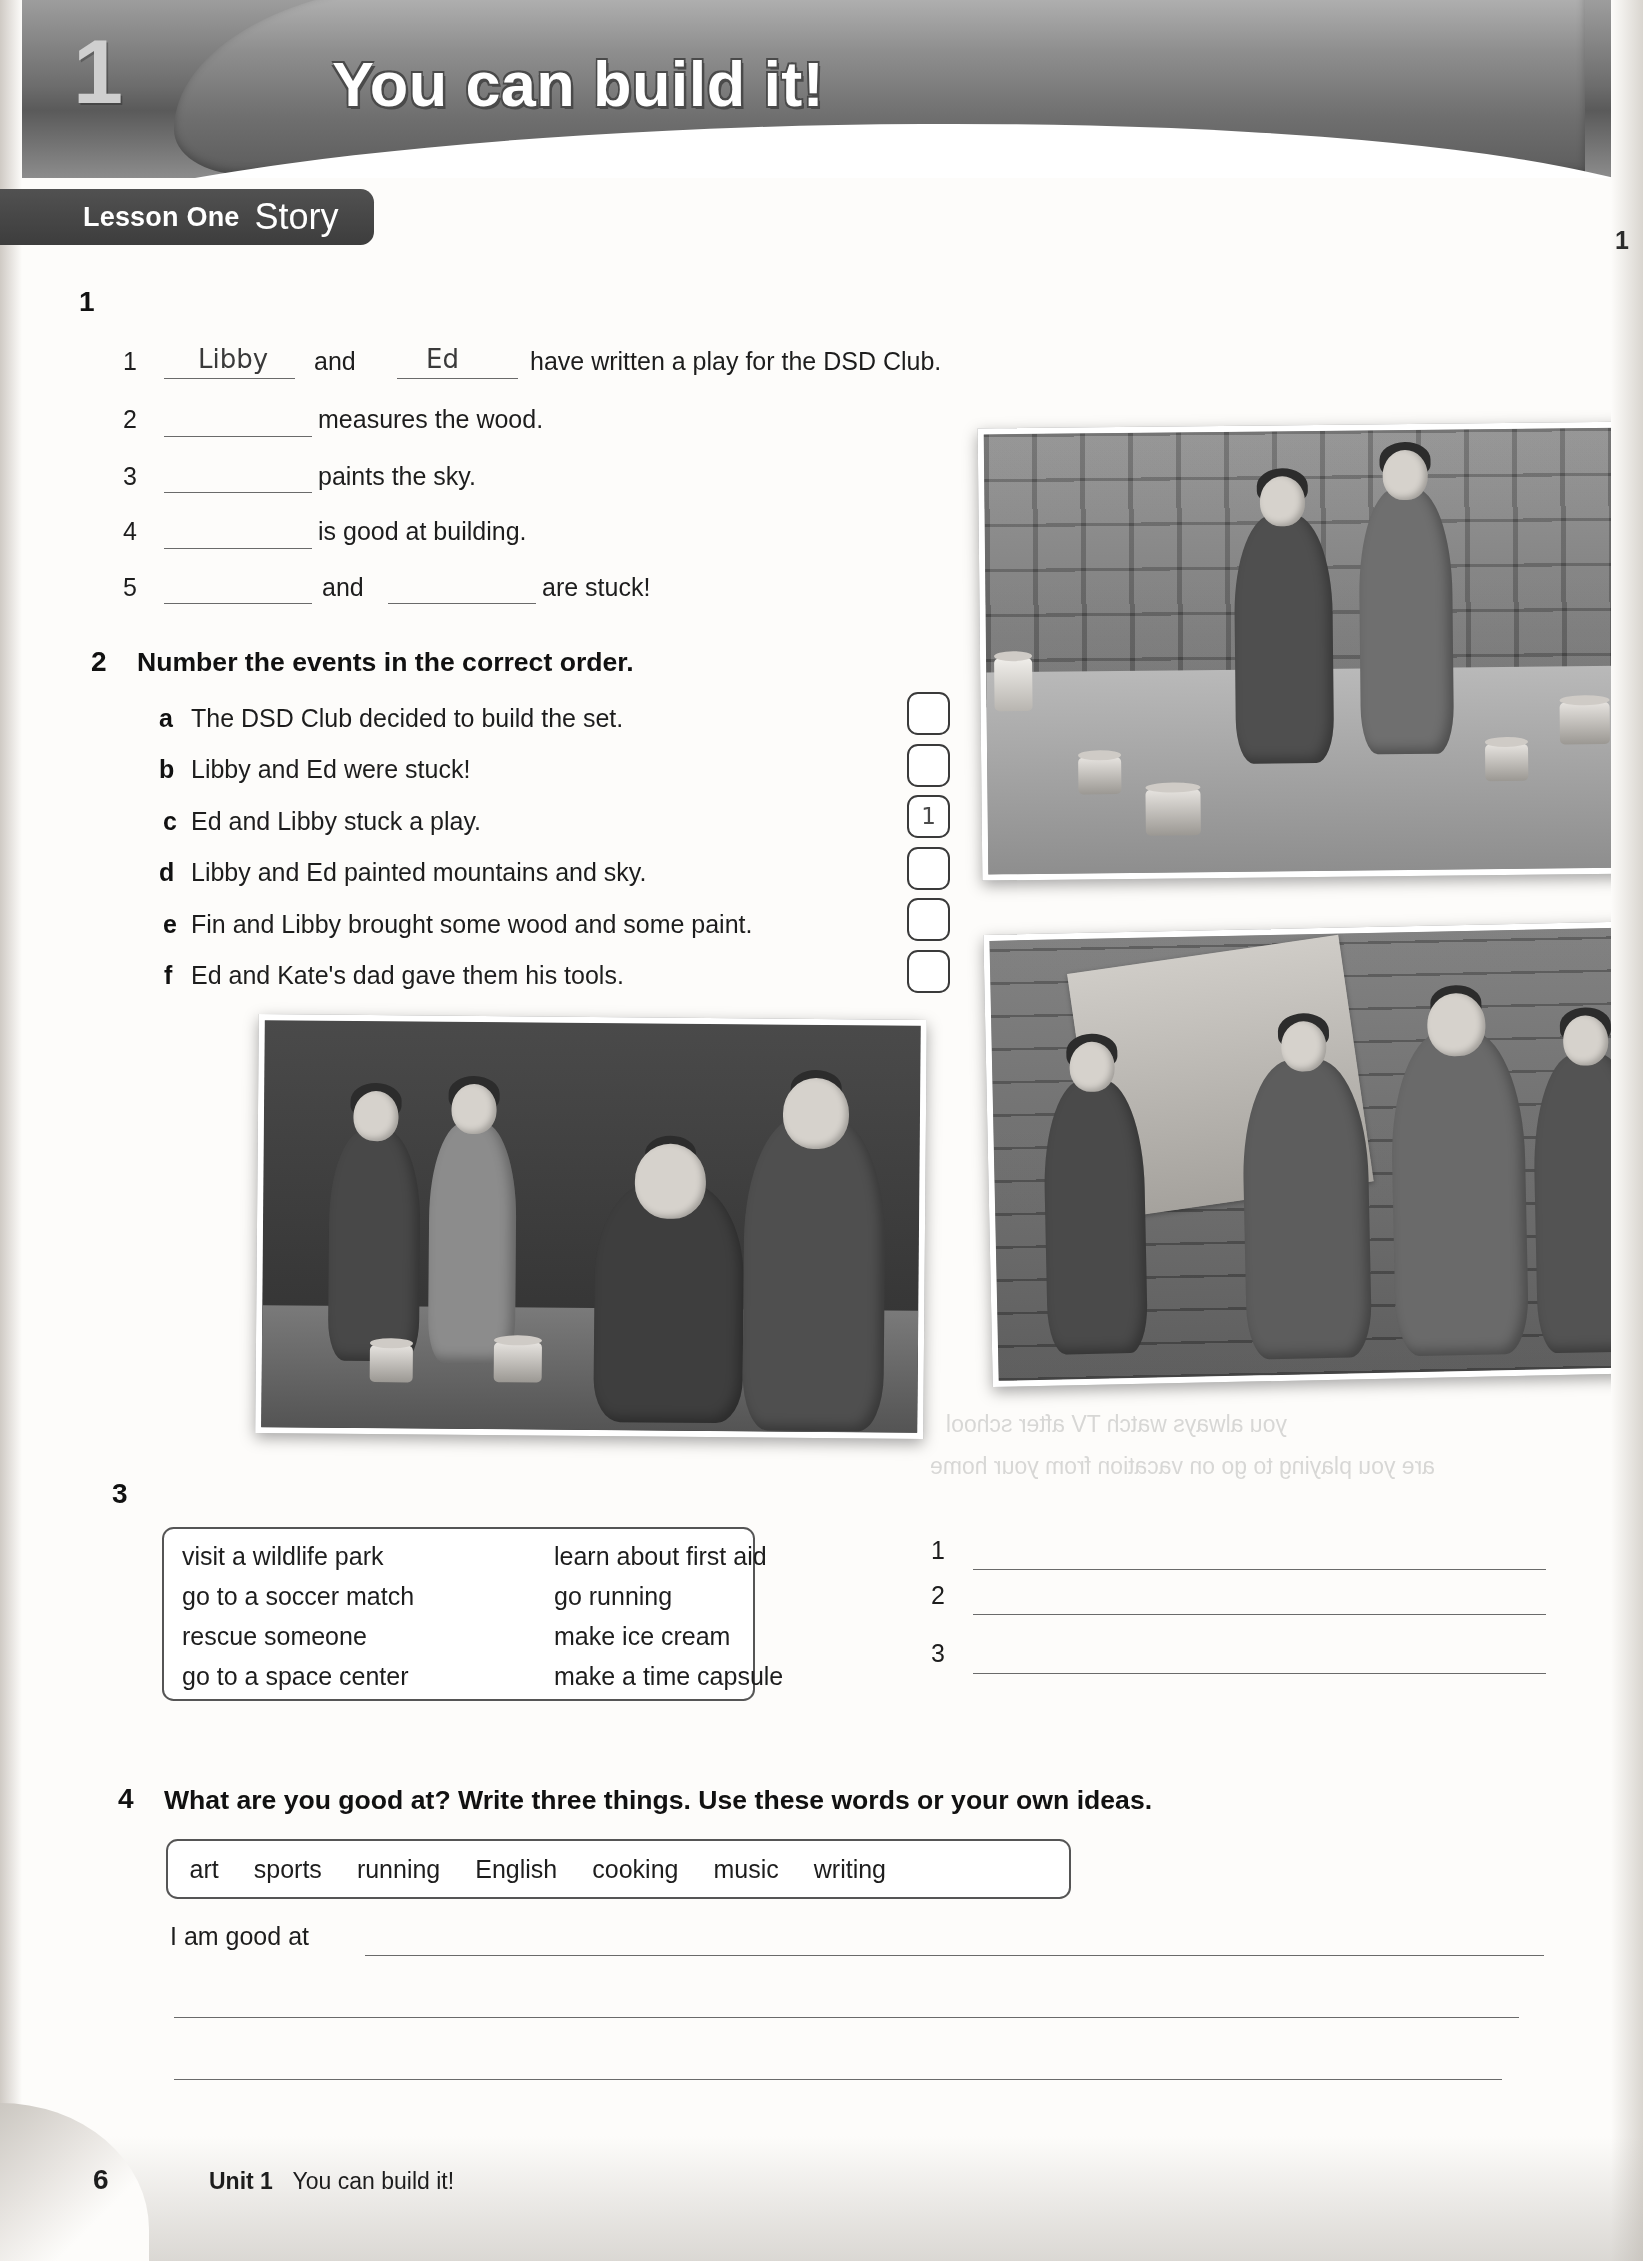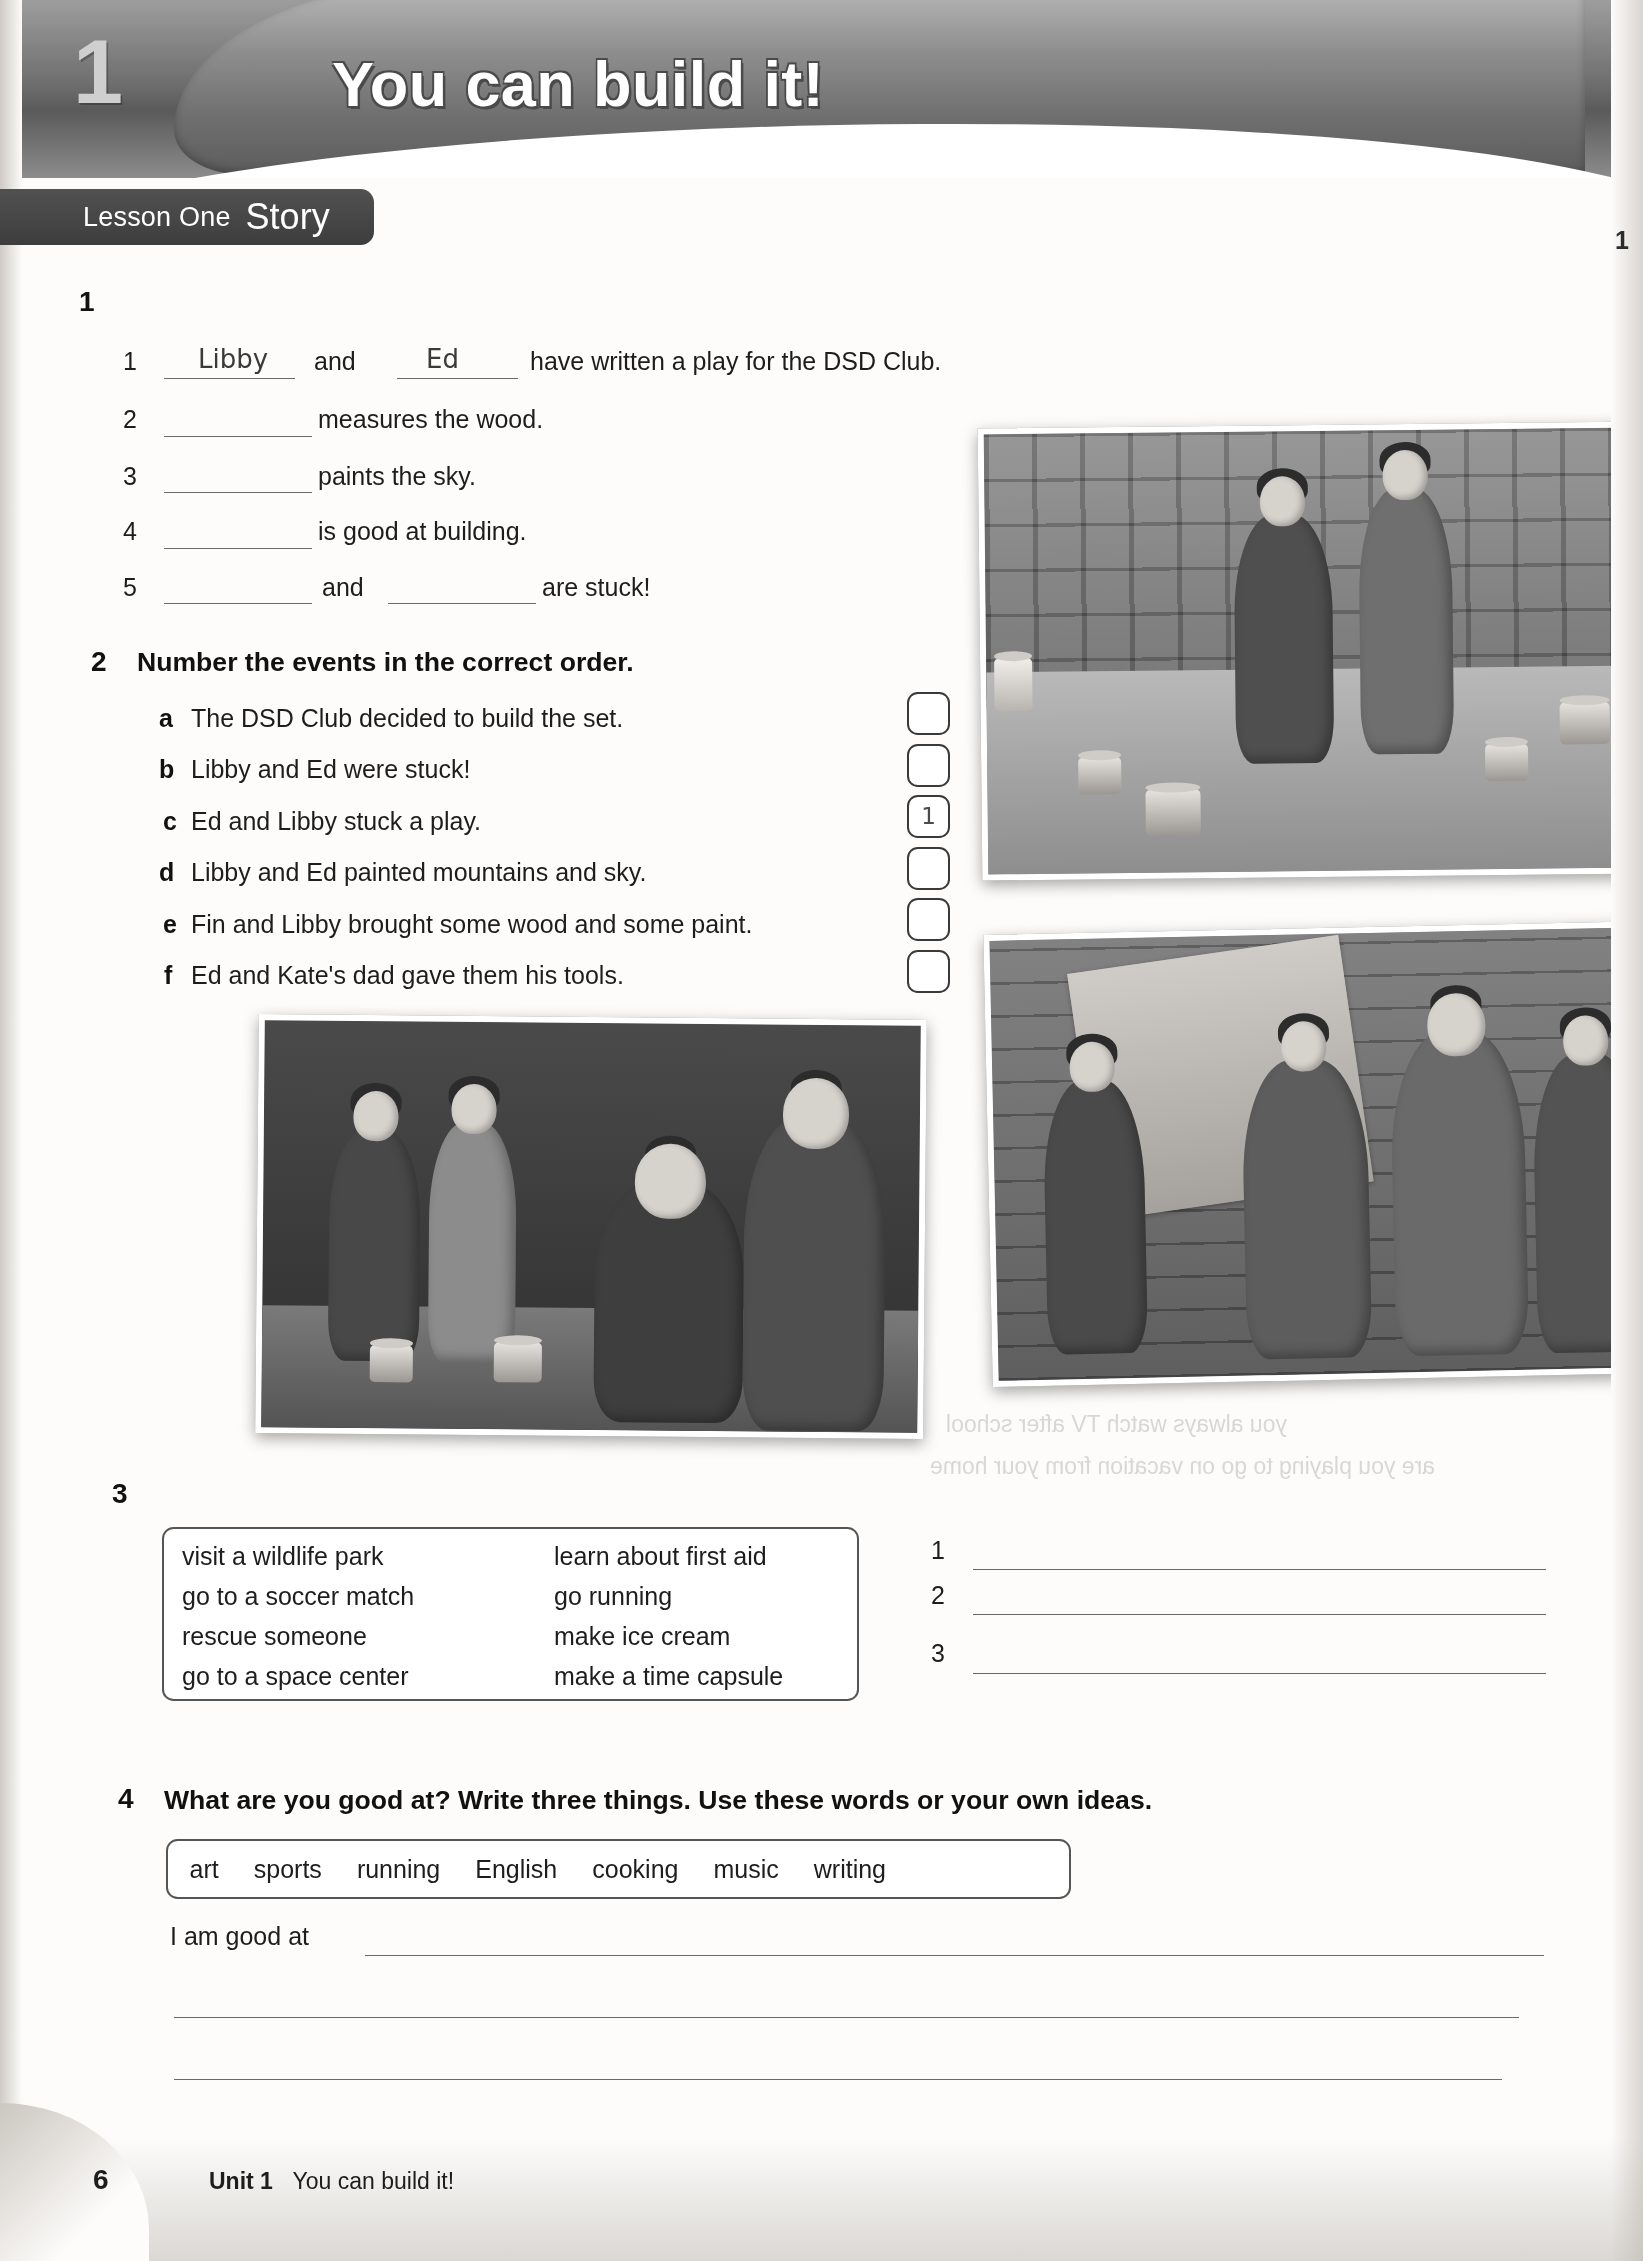--- a/index.html
+++ b/index.html
@@ -103,21 +103,21 @@
     border-radius: 0 13.3px 13.3px 0;
     display: flex;
     align-items: center;
     padding: 0 28px 0 83px;
     box-sizing: border-box;
     z-index: 5;
   }
   .lesson-tab .lesson-label {
     color: #ffffff;
     font-size: 27px;
-    font-weight: 400;
+    font-weight: 700;
     letter-spacing: 0.2px;
   }
   .lesson-tab .lesson-type {
     color: #ffffff;
     font-size: 36px;
     font-weight: 400;
     margin-left: 15px;
   }
   .page-marker {
     position: absolute;
@@ -456,21 +456,21 @@
     <div class="fig" style="left:481px; top:91px; width:141px; height:315px; background:#4f4f4f;">
       <div class="hair"></div>
       <div class="head" style="width:66px;height:71px;"></div>
     </div>
     <div class="paintcan" style="left:108px; top:324px;"></div>
     <div class="paintcan" style="left:232px; top:320px; width:48px;height:40px;"></div>
   </div>
 
   <div class="ex-num" style="left:112px; top:1478px;">3</div>
 
-  <div class="wordbox" style="left:162px; top:1527px; width:697px; height:174px;">
+  <div class="wordbox" style="left:162px; top:1527px; width:593px; height:174px;">
     <div class="col" style="left:18px; top:13.3px;">visit a wildlife park</div>
     <div class="col" style="left:18px; top:53px;">go to a soccer match</div>
     <div class="col" style="left:18px; top:93px;">rescue someone</div>
     <div class="col" style="left:18px; top:133px;">go to a space center</div>
     <div class="col" style="left:390px; top:13.3px;">learn about first aid</div>
     <div class="col" style="left:390px; top:53px;">go running</div>
     <div class="col" style="left:390px; top:93px;">make ice cream</div>
     <div class="col" style="left:390px; top:133px;">make a time capsule</div>
   </div>
 

